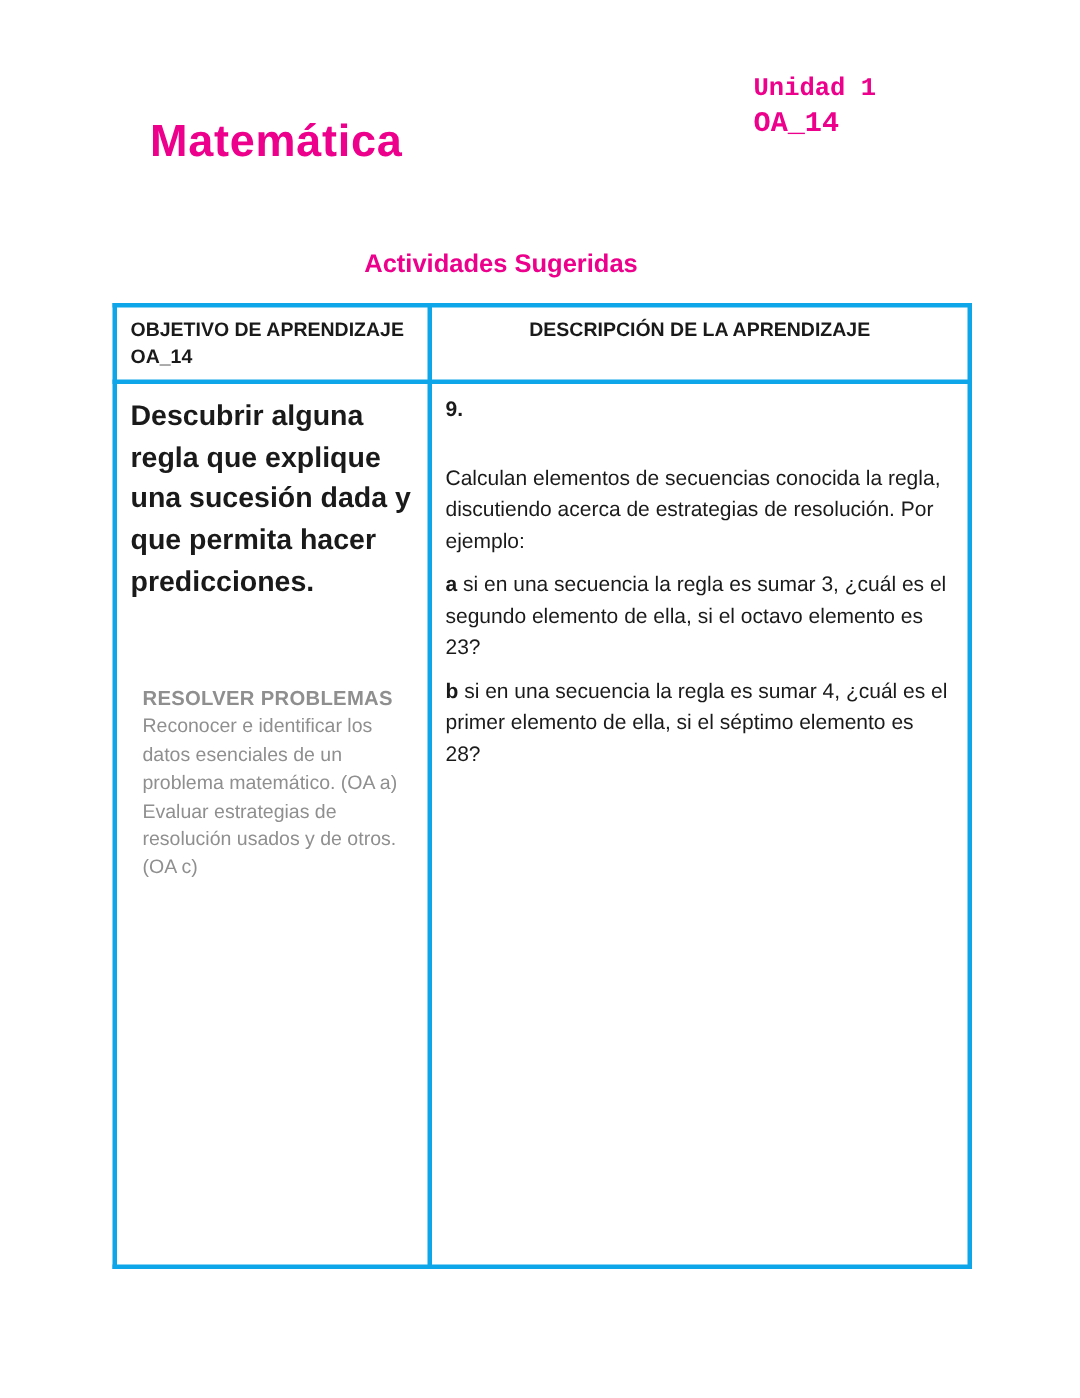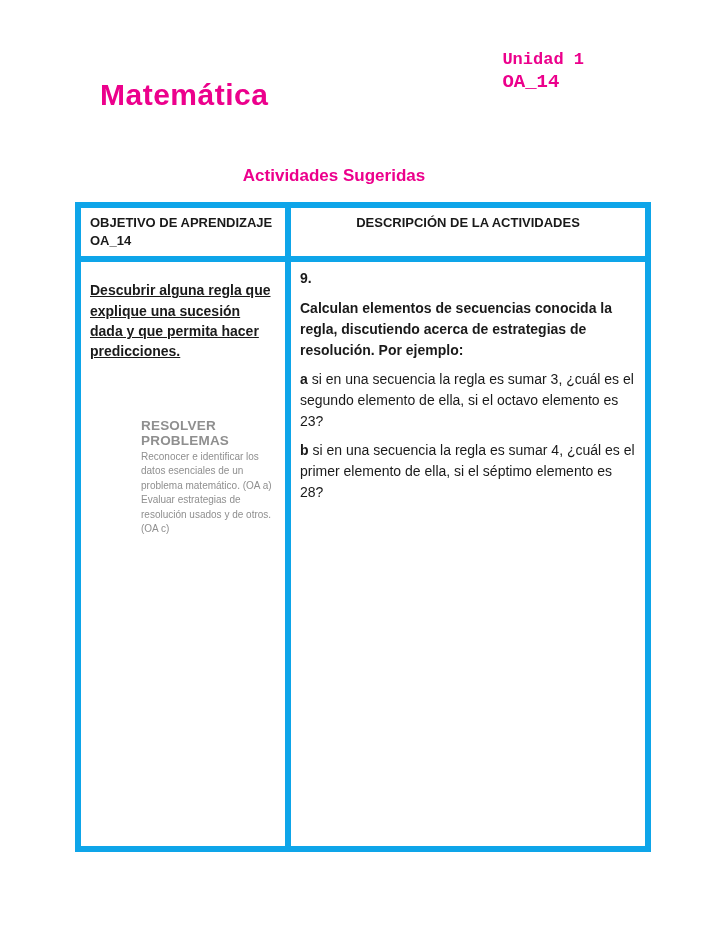--- a/index.html
+++ b/index.html
@@ -67,21 +67,21 @@
   table.activities {
     position: absolute;
     left: 75px;
     top: 202px;
     width: 570px;
     border-collapse: collapse;
     table-layout: fixed;
   }
   table.activities th,
   table.activities td {
-    border: 6px solid #0ea5e9;
+    border: 3px solid #0ea5e9;
     vertical-align: top;
     padding: 6px 9px;
   }
   col.c1 { width: 210px; }
   col.c2 { width: 360px; }
 
   th.obj-header {
     font-size: 13px;
     font-weight: bold;
     text-align: left;
@@ -90,53 +90,50 @@
   }
   th.desc-header {
     font-size: 13px;
     font-weight: bold;
     text-align: center;
     line-height: 1.4;
   }
   td.body-cell { height: 590px; }
 
   .objective-text {
-    font-size: 14px;
+    font-size: 19px;
     font-weight: bold;
     line-height: 1.45;
-    margin-top: 12px;
-    text-decoration: underline;
+    margin-top: 2px;
   }
   .skill-block {
     margin-top: 56px;
     padding-left: 8px;
     color: #8f8f8f;
-    margin-left: 43px;
   }
   .skill-title {
     font-size: 13.5px;
     font-weight: bold;
     letter-spacing: 0.2px;
   }
   .skill-text {
-    font-size: 10px;
+    font-size: 13px;
     line-height: 1.45;
     margin-top: 2px;
   }
 
   .activity-number {
     font-size: 14px;
     font-weight: bold;
     margin-top: 2px;
   }
   .activity-intro {
     font-size: 14px;
     line-height: 1.5;
-    margin-top: 12px;
-    font-weight: bold;
+    margin-top: 28px;
   }
   .activity-item {
     font-size: 14px;
     line-height: 1.5;
     margin-top: 8px;
   }
   .item-label { font-weight: bold; }
 </style>
 </head>
 <body>
@@ -153,21 +150,21 @@
 <div class="page-title">Actividades Sugeridas</div>
 
 <table class="activities">
   <colgroup>
       <col class="c1">
       <col class="c2">
     </colgroup>
   <tbody>
       <tr>
     <th class="obj-header">OBJETIVO DE APRENDIZAJE OA_14</th>
-    <th class="desc-header">DESCRIPCIÓN DE LA ACTIVIDADES</th>
+    <th class="desc-header">DESCRIPCIÓN DE LA APRENDIZAJE</th>
   </tr>
   <tr>
     <td class="body-cell">
       <div class="objective-text">Descubrir alguna regla que explique una sucesión dada y que permita hacer predicciones.</div>
       <div class="skill-block">
         <div class="skill-title">RESOLVER PROBLEMAS</div>
         <div class="skill-text">Reconocer e identificar los datos esenciales de un problema matemático. (OA a) Evaluar estrategias de resolución usados y de otros. (OA c)</div>
       </div>
     </td>
     <td class="body-cell">

